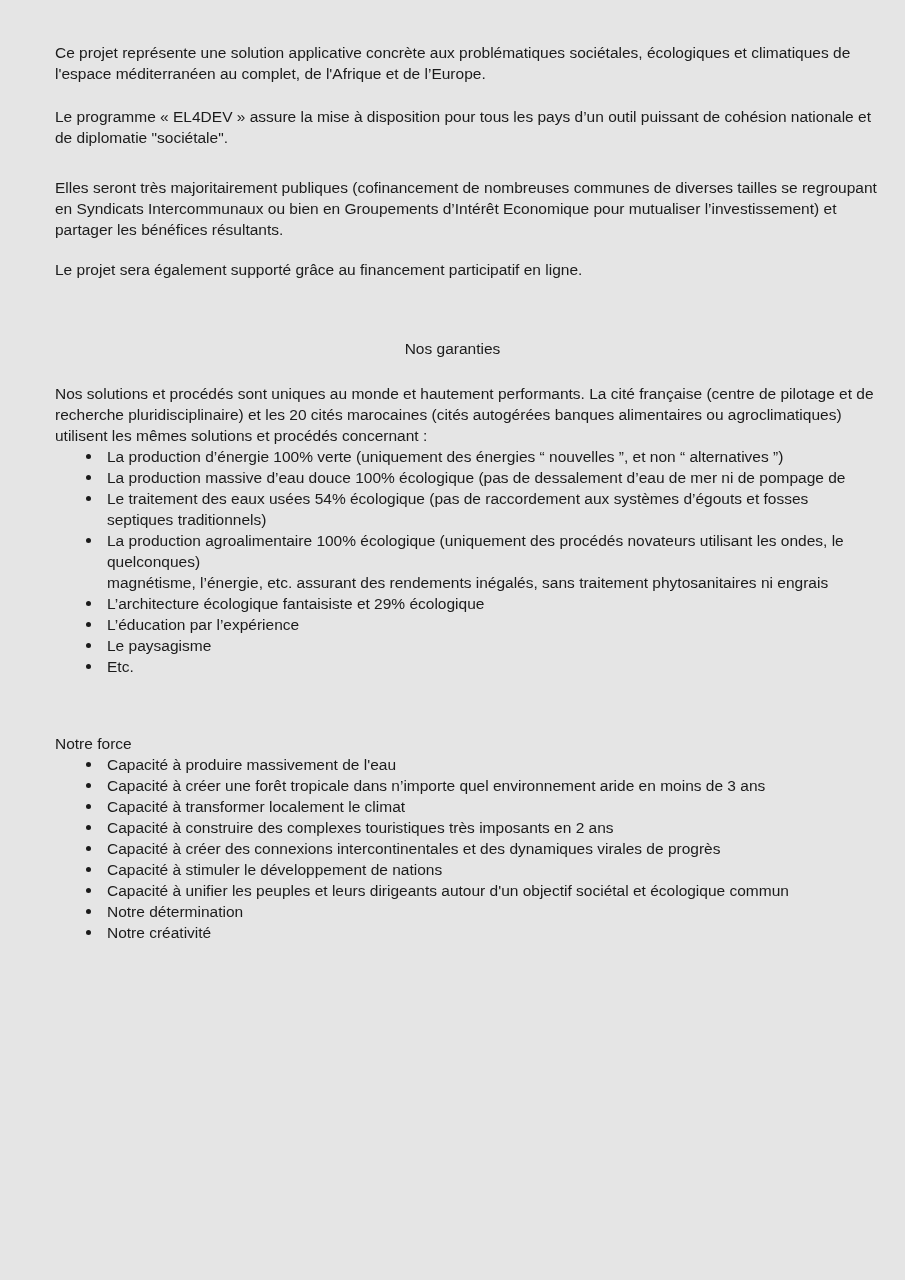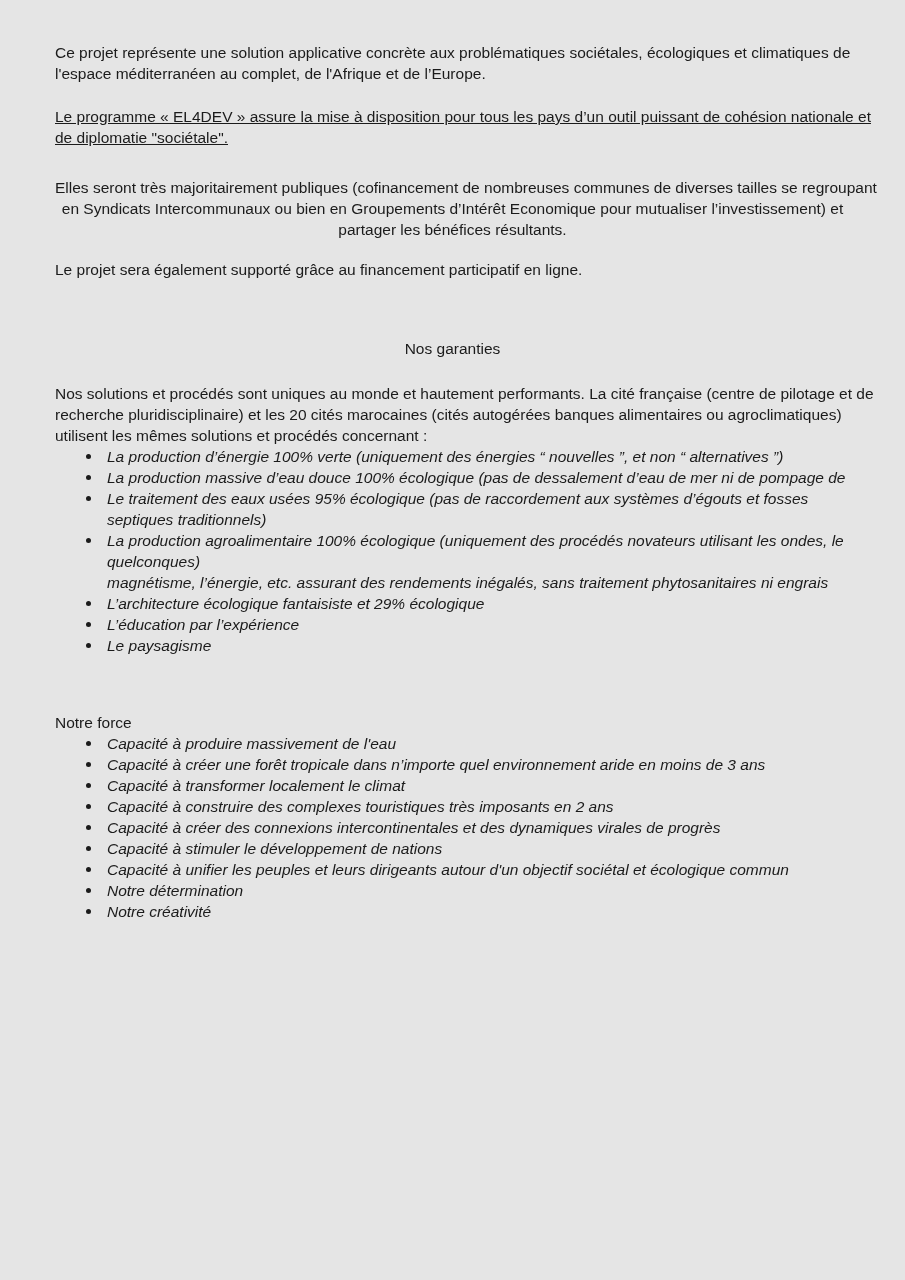--- a/index.html
+++ b/index.html
@@ -25,40 +25,39 @@
   .para, .heading {
     margin: 0;
     padding: 0;
   }
   .tline {
     white-space: pre;
   }
   .heading { white-space: pre; }
 
   
-  .mt-p2  { margin-top: 22px; text-decoration: underline; }
+  .mt-p2  { margin-top: 22px; }
   .mt-h1  { margin-top: 62px; }
-  .mt-p3  { margin-top: 29px; text-align: center; }
+  .mt-p3  { margin-top: 29px; }
   .mt-p4  { margin-top: 19px; }
   .mt-h2  { margin-top: 58px; text-align: center; }
   .mt-p5  { margin-top: 24px; }
   .mt-ul1 { margin-top: 23px; }
   .mt-h3  { margin-top: 56px; }
   .mt-ul2 { margin-top: 27px; }
 
   ul.bullets {
     list-style: none;
     margin: 0;
     padding: 0;
   }
   ul.bullets li {
     position: relative;
     padding-left: 52px;
     margin: 0;
-    font-style: italic;
   }
   .dot {
     position: absolute;
     left: 31px;
     top: 8px;
     width: 5px;
     height: 5px;
     border-radius: 50%;
     background: #1b1b1b;
   }
@@ -107,21 +106,21 @@
       </li>
       <li class="bullet-item">
         <span class="dot"></span>
         <div class="content">
           <div class="tline">La production massive d’eau douce 100% écologique (pas de dessalement d’eau de mer ni de pompage de</div>
         </div>
       </li>
       <li class="bullet-item">
         <span class="dot"></span>
         <div class="content">
-          <div class="tline">Le traitement des eaux usées 95% écologique (pas de raccordement aux systèmes d’égouts et fosses</div>
+          <div class="tline">Le traitement des eaux usées 54% écologique (pas de raccordement aux systèmes d’égouts et fosses</div>
           <div class="tline">septiques traditionnels)</div>
         </div>
       </li>
       <li class="bullet-item">
         <span class="dot"></span>
         <div class="content">
           <div class="tline">La production agroalimentaire 100% écologique (uniquement des procédés novateurs utilisant les ondes, le</div>
           <div class="tline">quelconques)</div>
           <div class="tline">magnétisme, l’énergie, etc. assurant des rendements inégalés, sans traitement phytosanitaires ni engrais</div>
         </div>
@@ -137,20 +136,26 @@
         <div class="content">
           <div class="tline">L’éducation par l’expérience</div>
         </div>
       </li>
       <li class="bullet-item">
         <span class="dot"></span>
         <div class="content">
           <div class="tline">Le paysagisme</div>
         </div>
       </li>
+      <li class="bullet-item">
+        <span class="dot"></span>
+        <div class="content">
+          <div class="tline">Etc.</div>
+        </div>
+      </li>
     </ul>
 
   <div class="heading mt-h3">Notre force</div>
 
   <ul class="bullets mt-ul2">
 
   <li class="bullet-item">
         <span class="dot"></span>
         <div class="content">
           <div class="tline">Capacité à produire massivement de l'eau</div>

